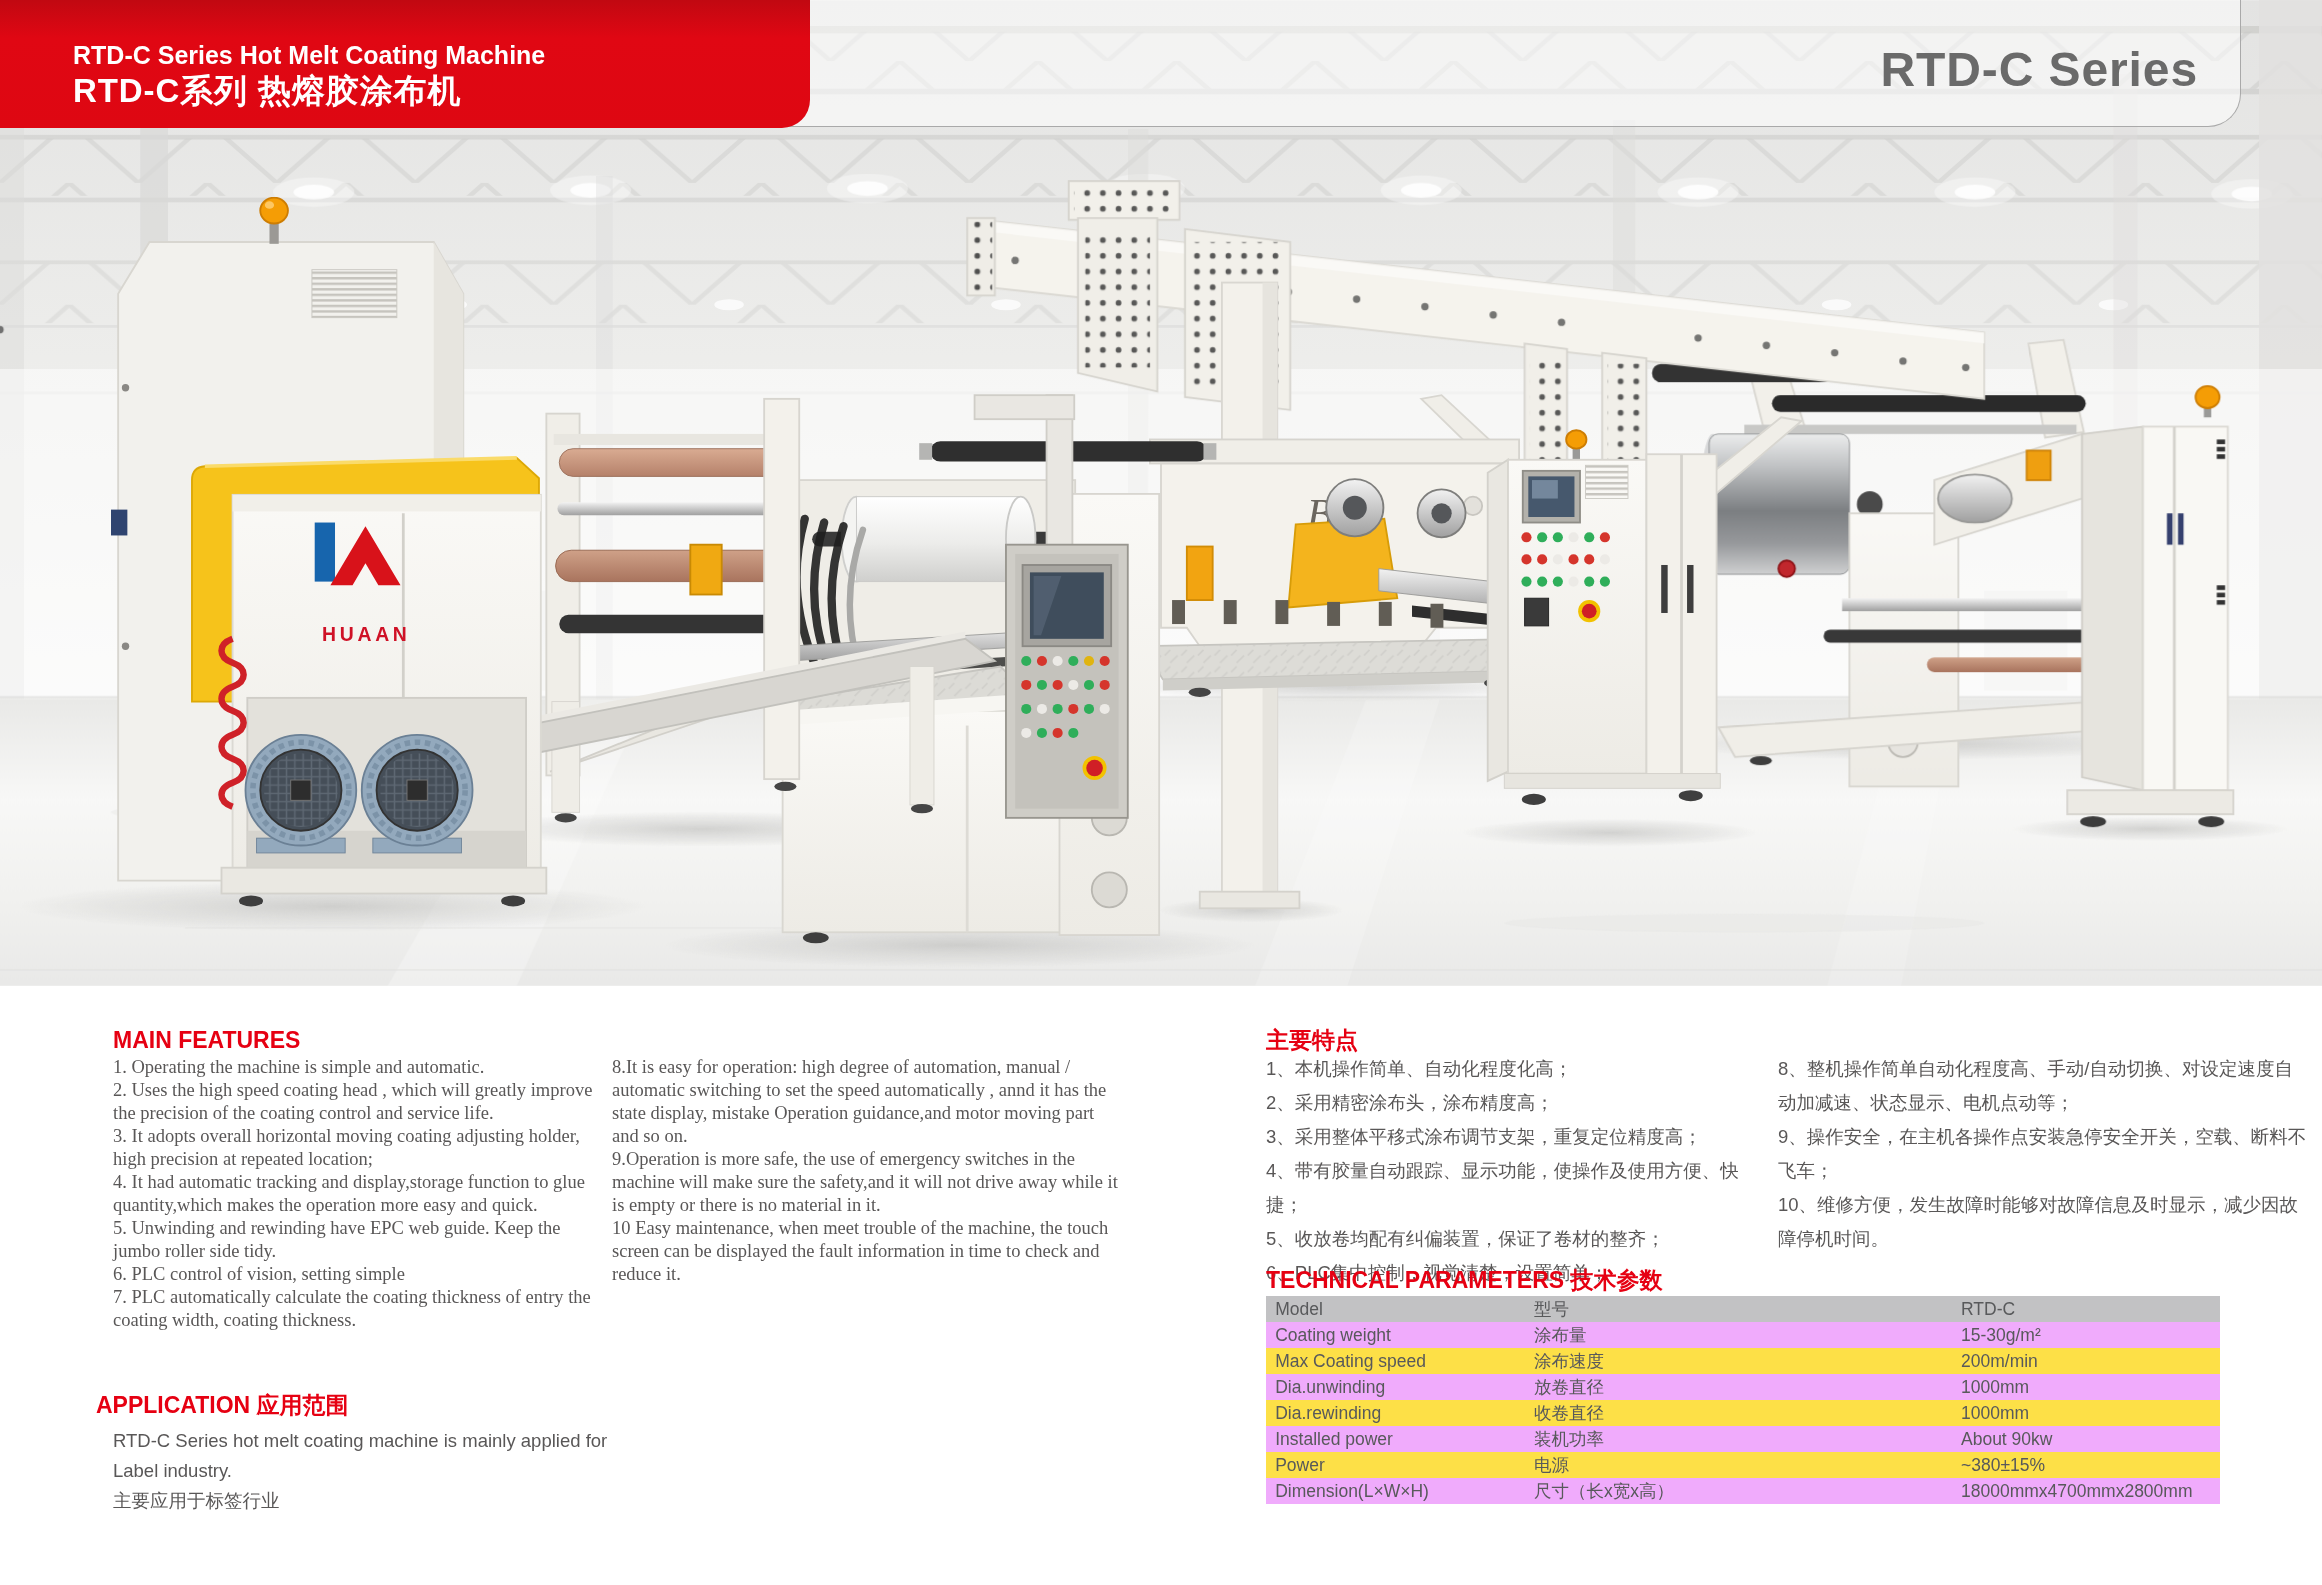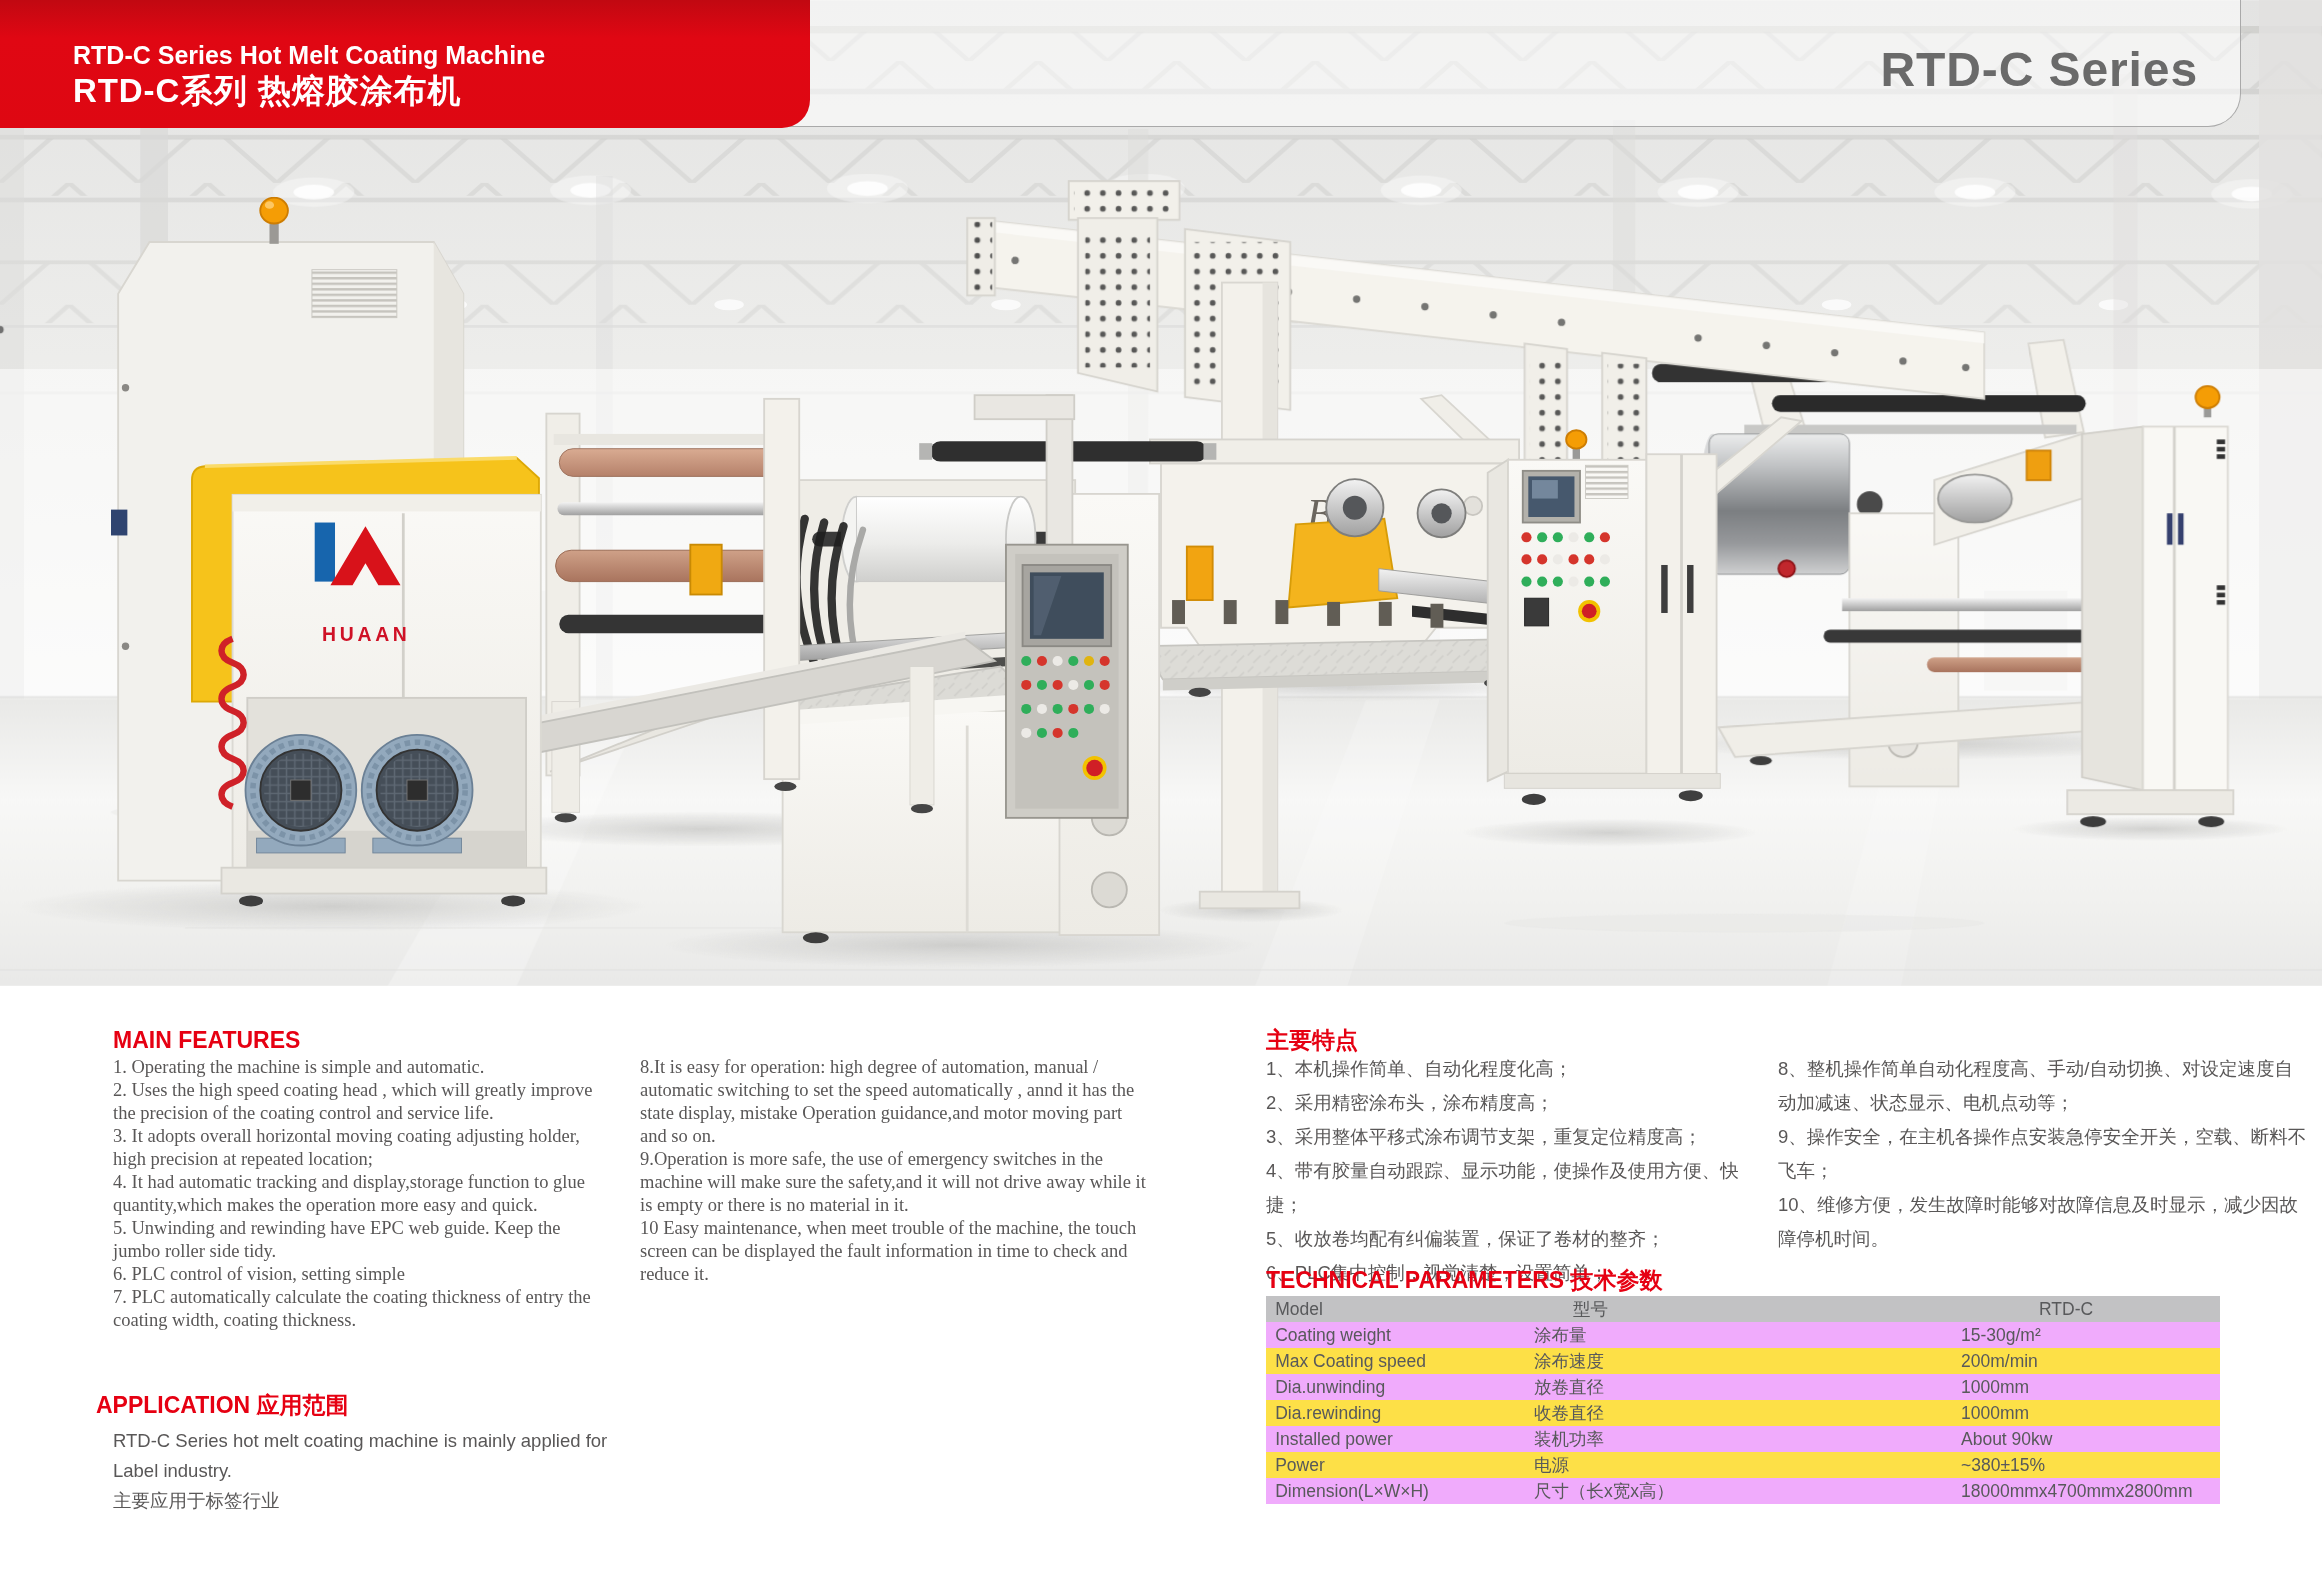--- a/index.html
+++ b/index.html
@@ -29,21 +29,21 @@
   
   .sec-heading{position:absolute;color:#e60012;font-size:23px;font-weight:bold;line-height:28px;}
   
   .feat-col{position:absolute;font-size:18.5px;line-height:23px;color:#595757;font-family:Liberation Serif, serif;}
   .zh-col{position:absolute;font-size:18.5px;line-height:34px;color:#595757;}
   
   .app-body{position:absolute;left:113px;top:1426px;width:517px;font-size:18.5px;line-height:30px;color:#595757;}
   
   .tp-table{position:absolute;left:1266px;top:1296px;width:954px;font-size:17.5px;color:#58595b;}
   .tp-row{display:flex;height:26px;line-height:26px;background:#f0abfc;}
-  .tp-row.head{background:#c2c2c4;gap:39px;}
+  .tp-row.head{background:#c2c2c4;}
   .tp-row.alt{background:#fde047;}
   .tp-c-en{width:268px;padding-left:9.2px;box-sizing:border-box;white-space:nowrap;}
   .tp-c-zh{width:427px;box-sizing:border-box;white-space:nowrap;}
   .tp-c-val{flex:1;box-sizing:border-box;white-space:nowrap;}
 </style>
 </head>
 <body>
 
 <div class="page">
 
@@ -485,21 +485,21 @@
   <div class="sec-heading" style="left:113px;top:1026px;">MAIN FEATURES</div>
   <div class="feat-col" style="left:113px;top:1056px;width:484px;">
       <div>1. Operating the machine is simple and  automatic.</div>
       <div>2. Uses the high speed coating head , which will greatly improve the precision of the coating control and service life.</div>
       <div>3. It adopts overall horizontal moving coating adjusting holder, high precision at repeated location;</div>
       <div>4. It had automatic tracking and display,storage function to glue quantity,which makes the operation more easy and quick.</div>
       <div>5. Unwinding and rewinding have EPC web guide. Keep the jumbo roller side tidy.</div>
       <div>6. PLC control of vision, setting simple</div>
       <div>7. PLC automatically calculate the coating thickness of entry the coating width, coating thickness.</div>
     </div>
-  <div class="feat-col" style="left:612px;top:1056px;width:508px;margin-left:28px;">
+  <div class="feat-col" style="left:612px;top:1056px;width:508px;">
       <div>8.It is easy for operation: high degree of automation, manual / automatic switching to set the speed automatically , annd it has the state display, mistake Operation guidance,and motor moving part and so on.</div>
       <div>9.Operation is more safe, the use of emergency switches in the machine will make sure the safety,and it will not  drive away while it is empty or there is no material in it.</div>
       <div>10 Easy maintenance, when meet trouble of the machine, the touch screen can be displayed the fault information in time to check and reduce it.</div>
     </div>
 
   <div class="sec-heading" style="left:1266px;top:1026px;">主要特点</div>
   <div class="zh-col" style="left:1266px;top:1052px;width:509px;">
       <div>1、本机操作简单、自动化程度化高；</div>
       <div>2、采用精密涂布头，涂布精度高；</div>
       <div>3、采用整体平移式涂布调节支架，重复定位精度高；</div>

